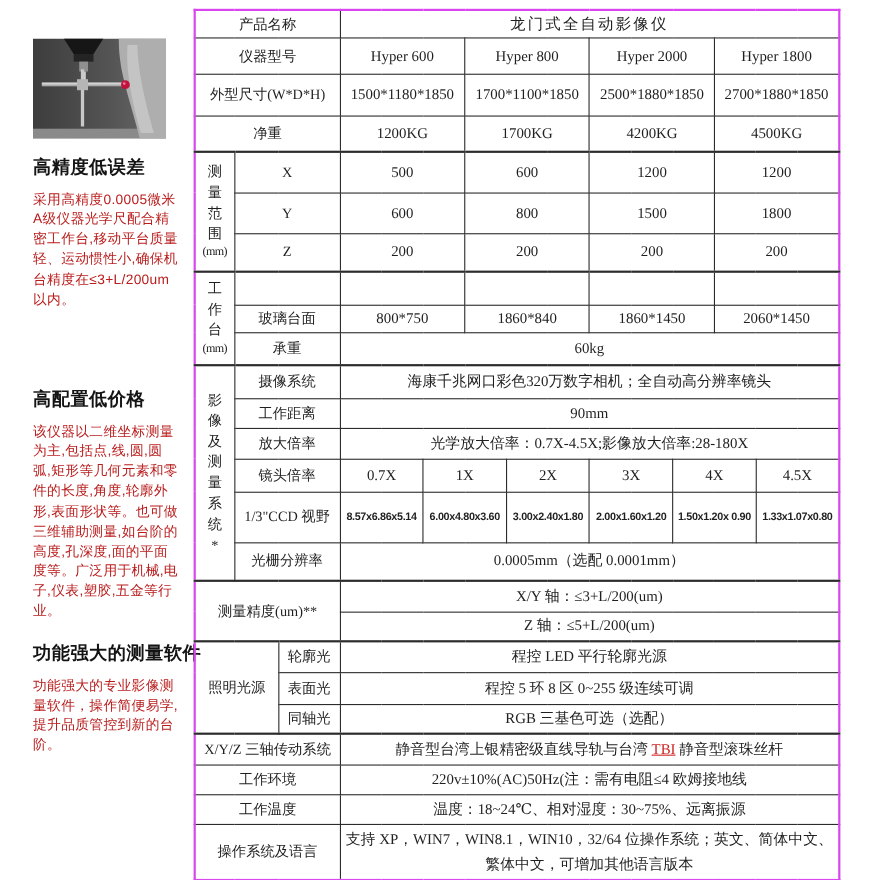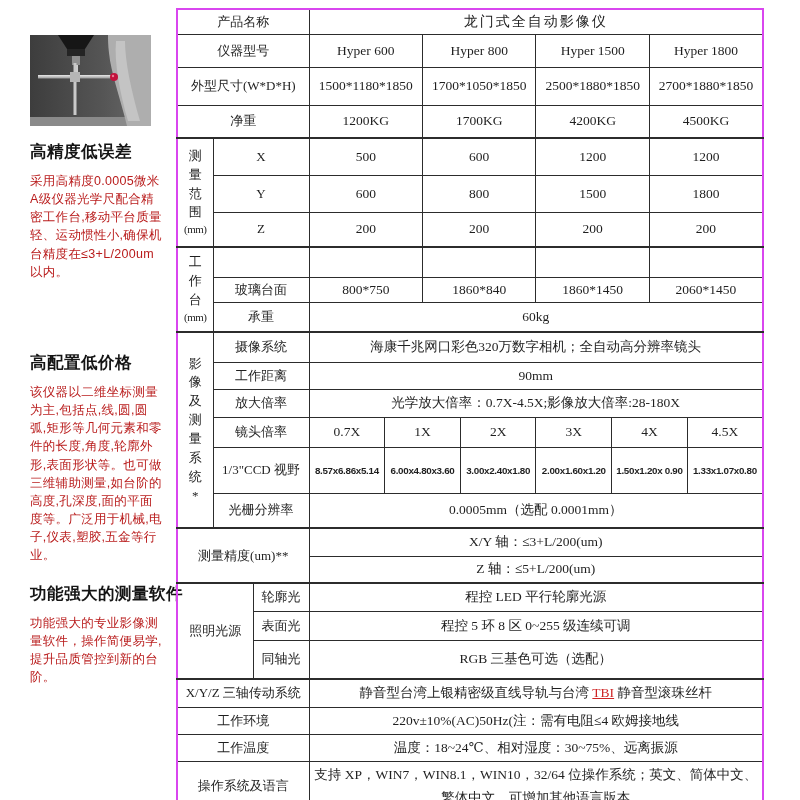--- a/index.html
+++ b/index.html
@@ -111,27 +111,27 @@
 
   <tbody>
       <tr style="height:25px">
     <td class="lab" colspan="3">产品名称</td>
     <td class="title-cell" colspan="12">龙门式全自动影像仪</td>
   </tr>
   <tr style="height:33px">
     <td class="lab" colspan="3">仪器型号</td>
     <td colspan="3">Hyper 600</td>
     <td colspan="3">Hyper 800</td>
-    <td colspan="3">Hyper 1500</td>
+    <td colspan="3">Hyper 2000</td>
     <td colspan="3">Hyper 1800</td>
   </tr>
   <tr style="height:38px">
     <td class="lab" colspan="3">外型尺寸(W*D*H)</td>
     <td colspan="3">1500*1180*1850</td>
-    <td colspan="3">1700*1050*1850</td>
+    <td colspan="3">1700*1100*1850</td>
     <td colspan="3">2500*1880*1850</td>
     <td colspan="3">2700*1880*1850</td>
   </tr>
   <tr style="height:33px">
     <td class="lab" colspan="3">净重</td>
     <td colspan="3">1200KG</td>
     <td colspan="3">1700KG</td>
     <td colspan="3">4200KG</td>
     <td colspan="3">4500KG</td>
   </tr>
@@ -245,21 +245,21 @@
 
   <tr style="height:28px" class="tb">
     <td class="lab" colspan="2" rowspan="3">照明光源</td>
     <td class="sub">轮廓光</td>
     <td class="lv3" colspan="12">程控 LED 平行轮廓光源</td>
   </tr>
   <tr style="height:29px">
     <td class="sub">表面光</td>
     <td class="lv3" colspan="12">程控 5 环 8 区 0~255 级连续可调</td>
   </tr>
-  <tr style="height:39px">
+  <tr style="height:27px">
     <td class="sub">同轴光</td>
     <td class="lv" colspan="12">RGB 三基色可选（选配）</td>
   </tr>
 
   <tr style="height:28px" class="tb">
     <td class="lab" colspan="3">X/Y/Z 三轴传动系统</td>
     <td class="lv4" colspan="12">
       <span>静音型台湾上银精密级直线导轨与台湾 </span><span class="red">TBI</span><span> 静音型滚珠丝杆</span>
     </td>
   </tr>

